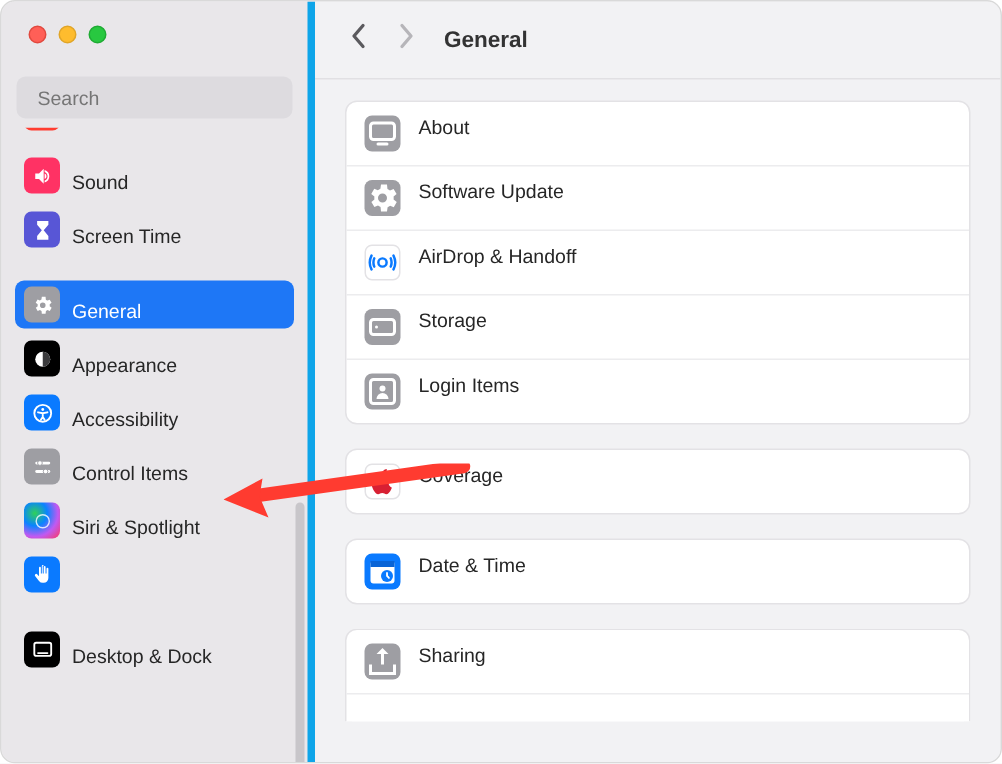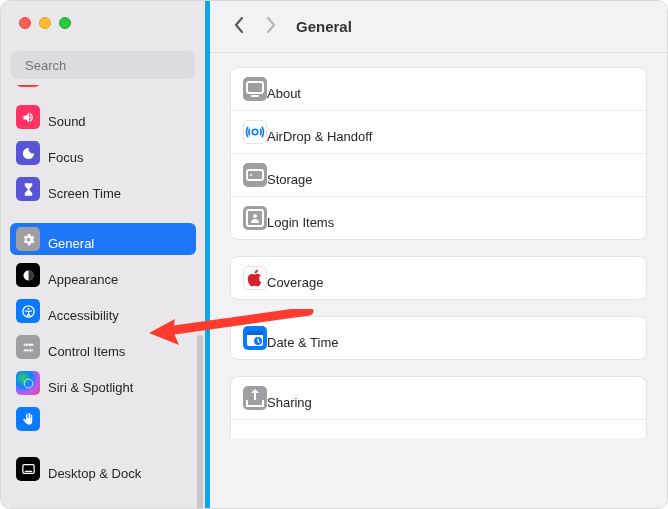--- a/index.html
+++ b/index.html
@@ -26,21 +26,21 @@
 .icon svg{width:15px;height:15px}
 .scroller{position:absolute;right:2px;top:250px;width:6px;height:190px;background:#c8c6ca;border-radius:3px}
 .main{flex:1;height:100%;background:#f2f2f4;display:flex;flex-direction:column}
 .titlebar{height:52px;display:flex;align-items:center;gap:18px;padding:0 22px;border-bottom:1px solid #e1e0e3}
 .nav-arrow{color:#b6b5b9}
 .nav-arrow.active{color:#5b5a5e}
 .nav-arrow svg{width:14px;height:20px;stroke-width:2.2}
 .title{font-size:15px;font-weight:700;color:#333}
 .detail{flex:1;overflow:hidden;padding:14px 20px 0}
 .group{background:#fff;border:1px solid #e3e2e5;border-radius:8px;margin-bottom:16px}
-.row{display:flex;align-items:flex-end;padding:9px 12px;}
+.row{display:flex;align-items:flex-start;padding:9px 12px;gap:12px}
 .group .row + .row{border-top:1px solid #ececee}
 .ricon{width:24px;height:24px;border-radius:5px;display:flex;align-items:center;justify-content:center;flex:0 0 24px}
 .row .rlabel{font-size:13px;color:#262626}
 .group.cut{border-bottom-left-radius:0;border-bottom-right-radius:0;border-bottom:none;margin-bottom:0}
 .arrow-annot{position:absolute;left:148px;top:308px;pointer-events:none}
 </style>
 </head>
 <body>
 <div class="frame">
 
@@ -68,28 +68,20 @@
           <div class="icon" style="background:#ff3264">
               <svg viewBox="0 0 24 24" fill="#fff">
                 <path d="M4 9v6h4l5 5V4L8 9H4zm12 3a3 3 0 00-2-2.83v5.66A3 3 0 0016 12zm-2-6.7v2.06a5 5 0 010 9.28v2.06a7 7 0 000-13.4z"></path>
               </svg>
             </div>
           <span class="label">Sound</span>
         </div>
         <div class="item">
           <div class="icon" style="background:#5856d6">
               <svg viewBox="0 0 24 24" fill="#fff">
-                <path d="M12.3 3A9 9 0 1021 11.7 7 7 0 0112.3 3z"></path>
-              </svg>
-            </div>
-          <span class="label">Focus</span>
-        </div>
-        <div class="item">
-          <div class="icon" style="background:#5856d6">
-              <svg viewBox="0 0 24 24" fill="#fff">
                 <path d="M6 2h12v4l-5 6 5 6v4H6v-4l5-6L6 6V2z"></path>
               </svg>
             </div>
           <span class="label">Screen Time</span>
         </div>
         <div style="height:14px"></div>
         <div class="item sel">
           <div class="icon" style="background:#9e9ea3">
               <svg viewBox="0 0 24 24" fill="#fff">
                 <path d="M19.4 13a7.5 7.5 0 000-2l2-1.6-2-3.4-2.4 1a7.3 7.3 0 00-1.7-1L15 3h-4l-.4 2.9a7.3 7.3 0 00-1.7 1l-2.4-1-2 3.4L6.6 11a7.5 7.5 0 000 2l-2 1.6 2 3.4 2.4-1c.5.4 1.1.7 1.7 1L11 21h4l.4-2.9c.6-.3 1.2-.6 1.7-1l2.4 1 2-3.4-2.1-1.7zM12 15a3 3 0 110-6 3 3 0 010 6z"></path>
@@ -171,20 +163,28 @@
     <div class="detail">
       <div class="group">
         <div class="row">
           <div class="ricon" style="background:#9e9ea3">
               <svg viewBox="0 0 24 24" fill="#fff">
                 <rect x="4" y="5" width="16" height="11" rx="2" fill="none" stroke="#fff" stroke-width="2"></rect>
                 <rect x="8" y="18" width="8" height="2" rx="1"></rect>
               </svg>
             </div>
           <span class="rlabel">About</span>
+        </div>
+        <div class="row">
+          <div class="ricon" style="background:#9e9ea3">
+              <svg viewBox="0 0 24 24" fill="#fff">
+                <path d="M19.4 13a7.5 7.5 0 000-2l2-1.6-2-3.4-2.4 1a7.3 7.3 0 00-1.7-1L15 3h-4l-.4 2.9a7.3 7.3 0 00-1.7 1l-2.4-1-2 3.4L6.6 11a7.5 7.5 0 000 2l-2 1.6 2 3.4 2.4-1c.5.4 1.1.7 1.7 1L11 21h4l.4-2.9c.6-.3 1.2-.6 1.7-1l2.4 1 2-3.4-2.1-1.7zM12 15a3 3 0 110-6 3 3 0 010 6z"></path>
+              </svg>
+            </div>
+          <span class="rlabel">Software Update</span>
         </div>
         <div class="row">
           <div class="ricon" style="background:#fff;border:1px solid #e3e2e5">
               <svg viewBox="0 0 24 24" fill="none" stroke="#0a7aff" stroke-width="1.8">
                 <circle cx="12" cy="12" r="3"></circle>
                 <path d="M6 15a8 8 0 010-6M18 9a8 8 0 010 6M4 17a11 11 0 010-10M20 7a11 11 0 010 10" stroke-linecap="round"></path>
               </svg>
             </div>
           <span class="rlabel">AirDrop &amp; Handoff</span>
         </div>

